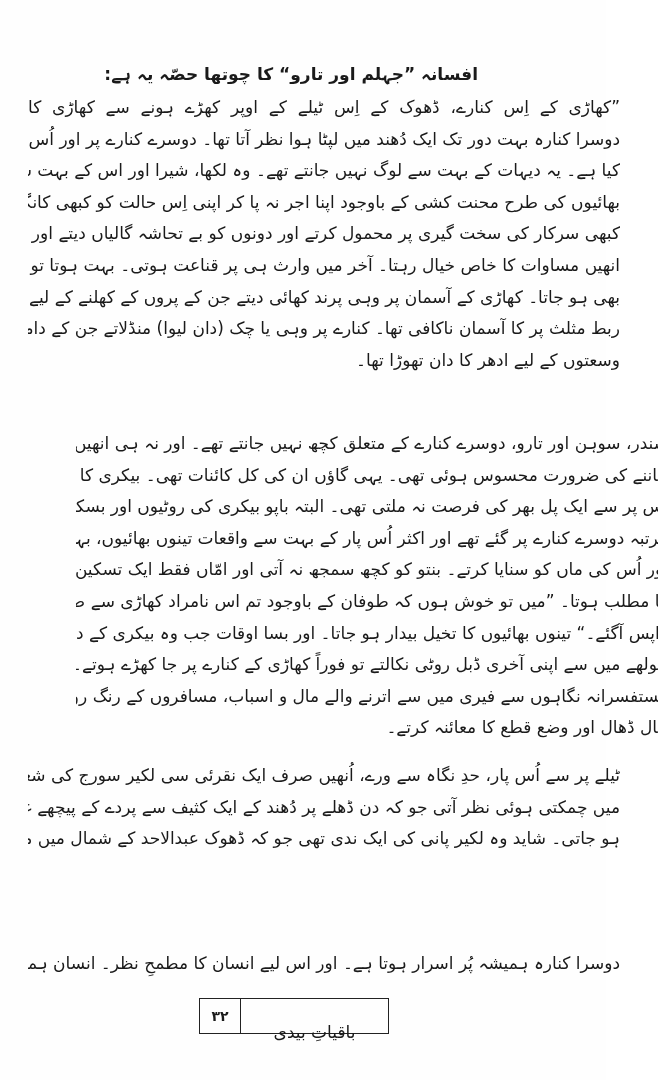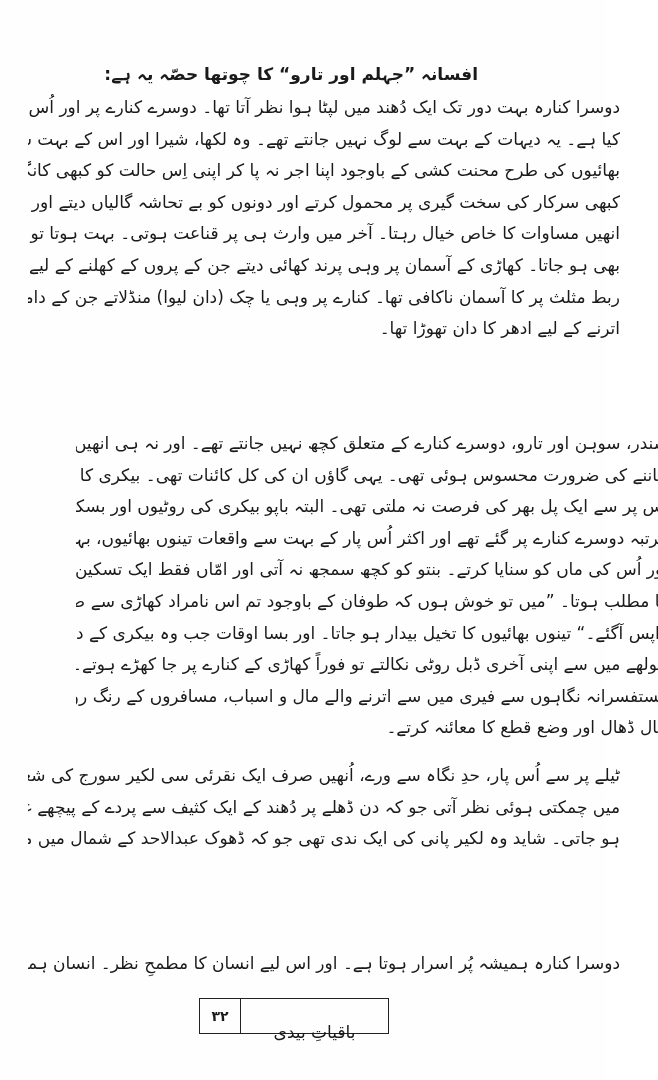--- a/index.html
+++ b/index.html
@@ -89,28 +89,29 @@
     }
   </style>
 </head>
 <body>
 
 <div class="page">
 
   <div class="heading">افسانہ ”جہلم اور تارو“ کا چوتھا حصّہ یہ ہے:</div>
 
   <div class="text-block para1">
+    <span class="line">”کھاڑی کے اِس کنارے، ڈھوک کے اِس ٹیلے کے اوپر کھڑے ہونے سے کھاڑی کا</span>
     <span class="line">دوسرا کنارہ بہت دور تک ایک دُھند میں لپٹا ہوا نظر آتا تھا۔ دوسرے کنارے پر اور اُس سے پرے</span>
     <span class="line">کیا ہے۔ یہ دیہات کے بہت سے لوگ نہیں جانتے تھے۔ وہ لکھا، شیرا اور اس کے بہت سے</span>
     <span class="line">بھائیوں کی طرح محنت کشی کے باوجود اپنا اجر نہ پا کر اپنی اِس حالت کو کبھی کانگریس کے ستیہ گرہ اور</span>
     <span class="line">کبھی سرکار کی سخت گیری پر محمول کرتے اور دونوں کو بے تحاشہ گالیاں دیتے اور ایسا کرنے میں</span>
     <span class="line">انھیں مساوات کا خاص خیال رہتا۔ آخر میں وارث ہی پر قناعت ہوتی۔ بہت ہوتا تو ”قادر یار“</span>
     <span class="line">بھی ہو جاتا۔ کھاڑی کے آسمان پر وہی پرند کھائی دیتے جن کے پروں کے کھلنے کے لیے اِس بے</span>
     <span class="line">ربط مثلث پر کا آسمان ناکافی تھا۔ کنارے پر وہی یا چک (دان لیوا) منڈلاتے جن کے دامن کی</span>
-    <span class="line last">اترنے کے لیے ادھر کا دان تھوڑا تھا۔</span>
+    <span class="line last">وسعتوں کے لیے ادھر کا دان تھوڑا تھا۔</span>
   </div>
 
   <div class="text-block para2">
     <span class="line">سندر، سوہن اور تارو، دوسرے کنارے کے متعلق کچھ نہیں جانتے تھے۔ اور نہ ہی انھیں</span>
     <span class="line">جاننے کی ضرورت محسوس ہوئی تھی۔ یہی گاؤں ان کی کل کائنات تھی۔ بیکری کا کام اتنا زیادہ تھا کہ</span>
     <span class="line">اُس پر سے ایک پل بھر کی فرصت نہ ملتی تھی۔ البتہ باپو بیکری کی روٹیوں اور بسکٹوں کے سلسلے میں کئی</span>
     <span class="line">مرتبہ دوسرے کنارے پر گئے تھے اور اکثر اُس پار کے بہت سے واقعات تینوں بھائیوں، بہنوں</span>
     <span class="line">اور اُس کی ماں کو سنایا کرتے۔ بنتو کو کچھ سمجھ نہ آتی اور امّاں فقط ایک تسکین کا سانس لیتی۔ جس</span>
     <span class="line">کا مطلب ہوتا۔ ”میں تو خوش ہوں کہ طوفان کے باوجود تم اس نامراد کھاڑی سے صحیح سلامت</span>
     <span class="line">واپس آگئے۔“ تینوں بھائیوں کا تخیل بیدار ہو جاتا۔ اور بسا اوقات جب وہ بیکری کے دوزخ نما</span>

